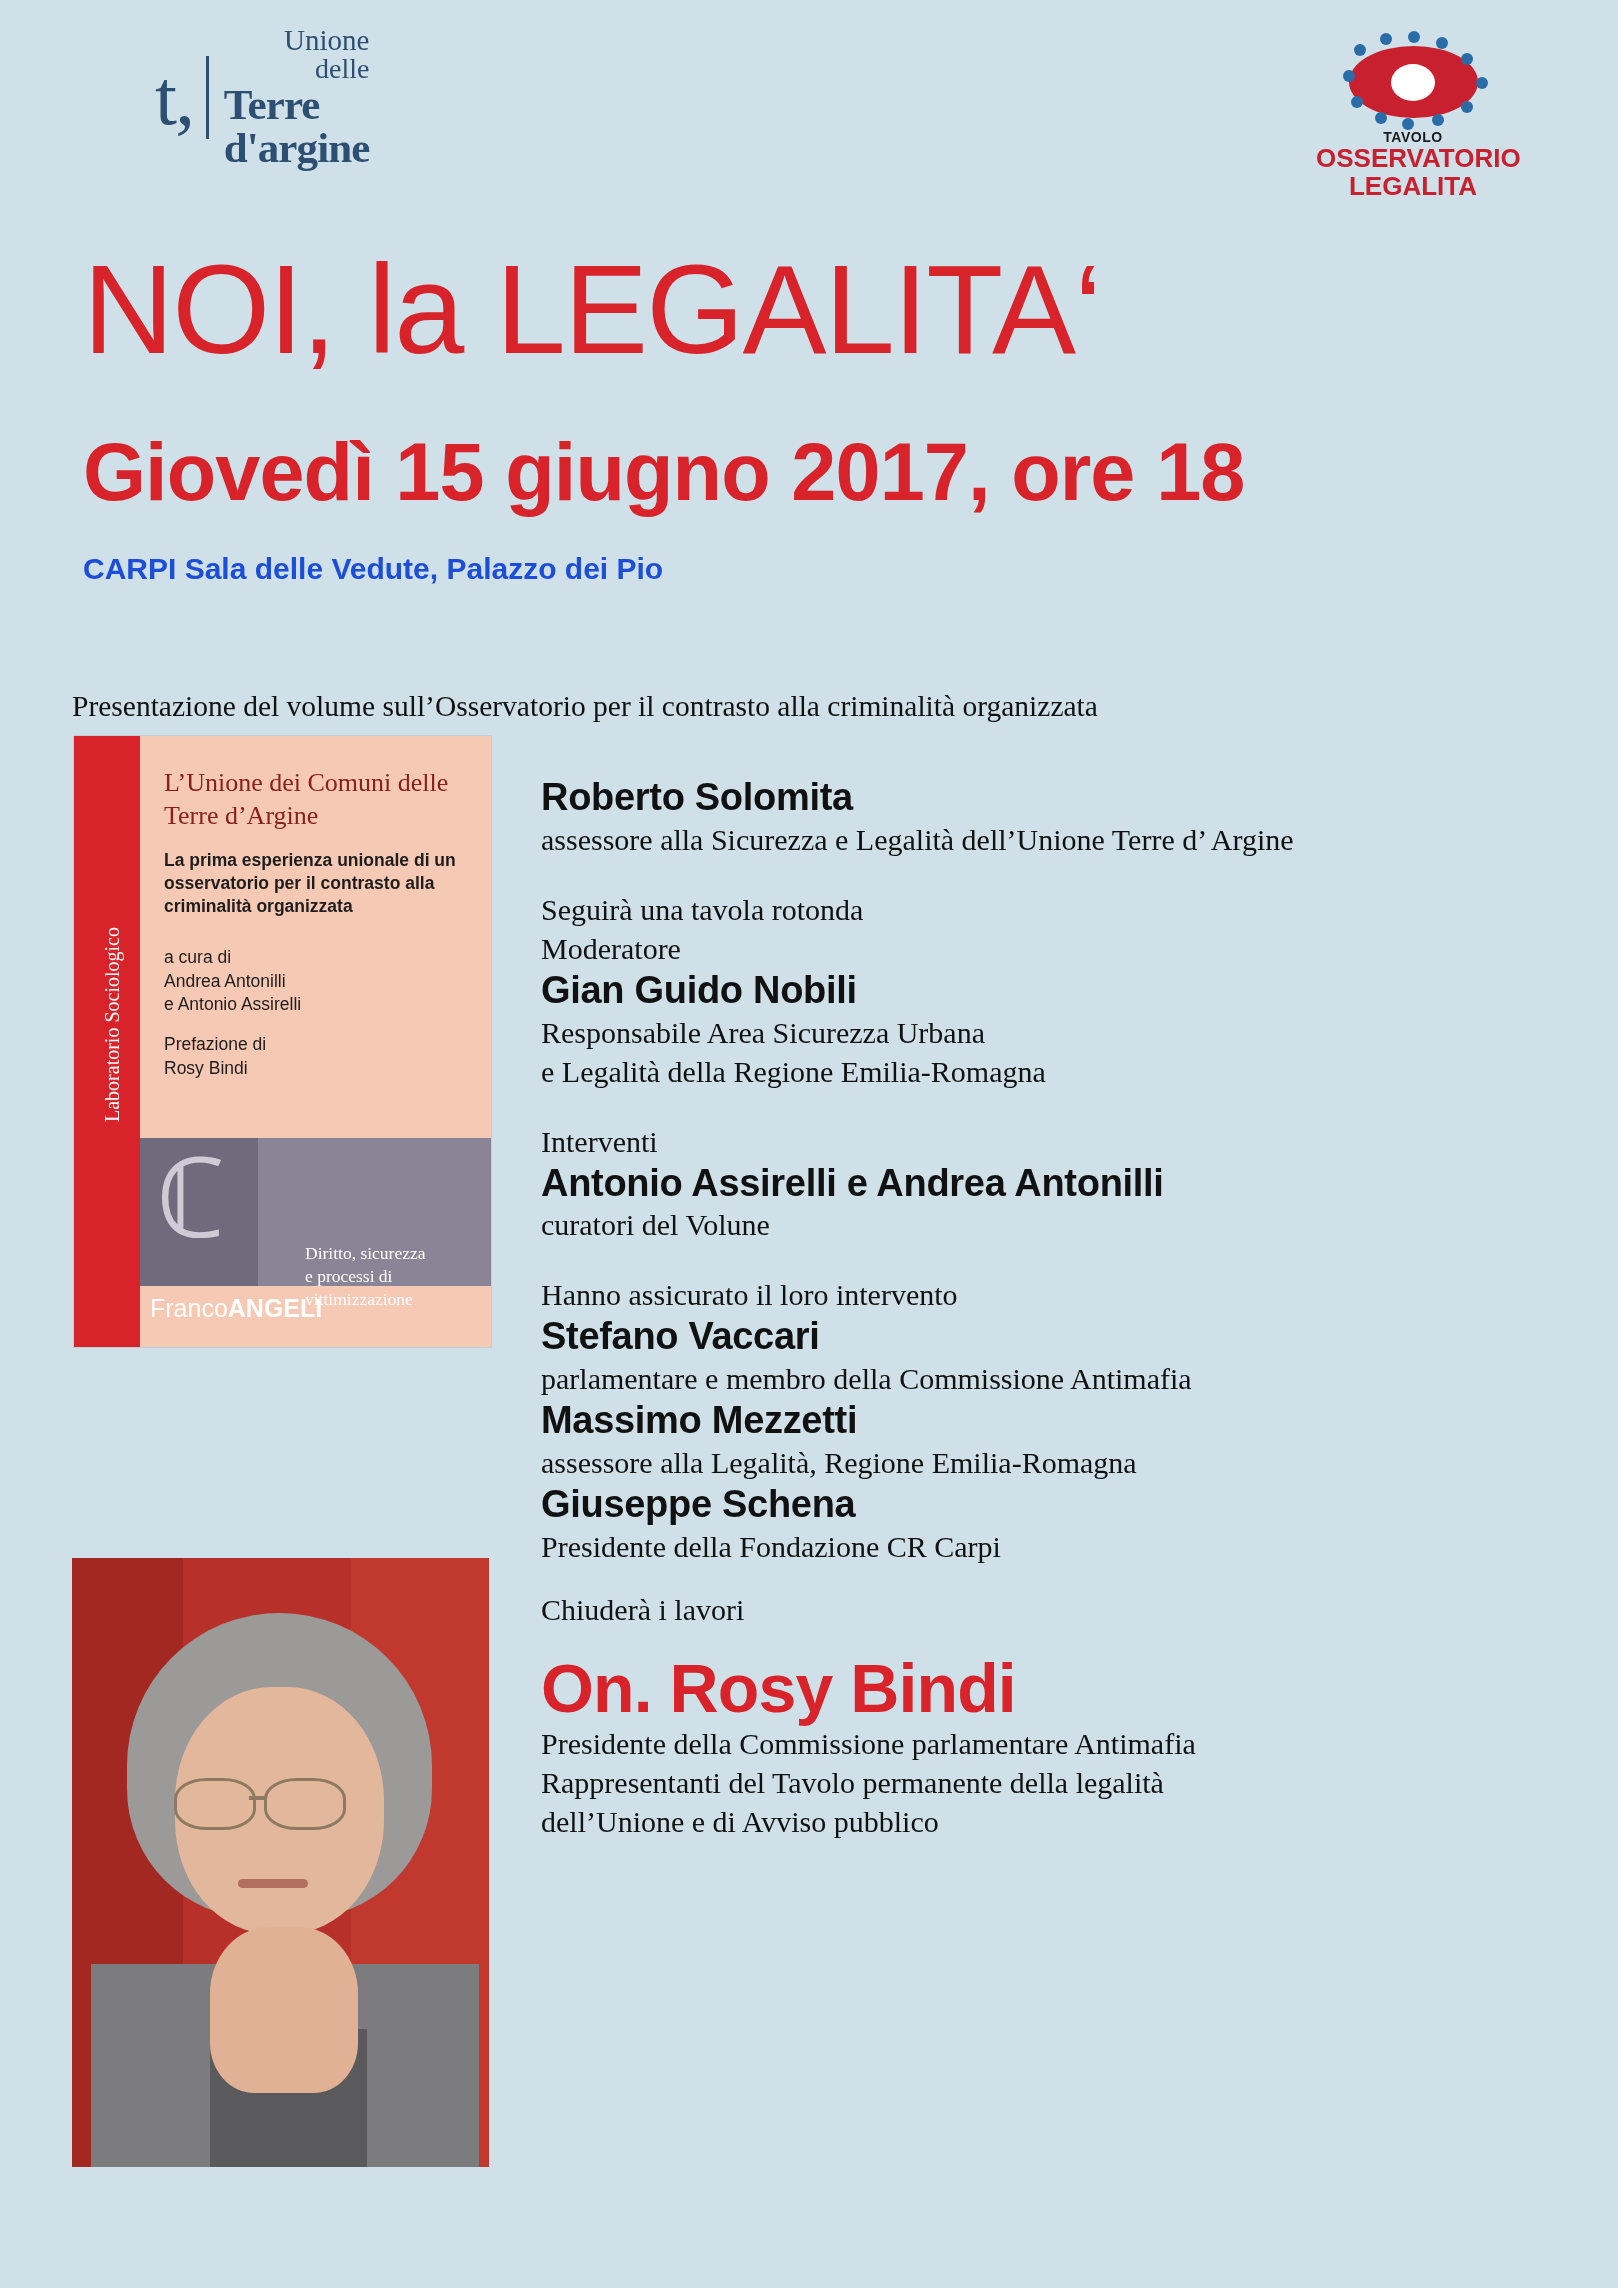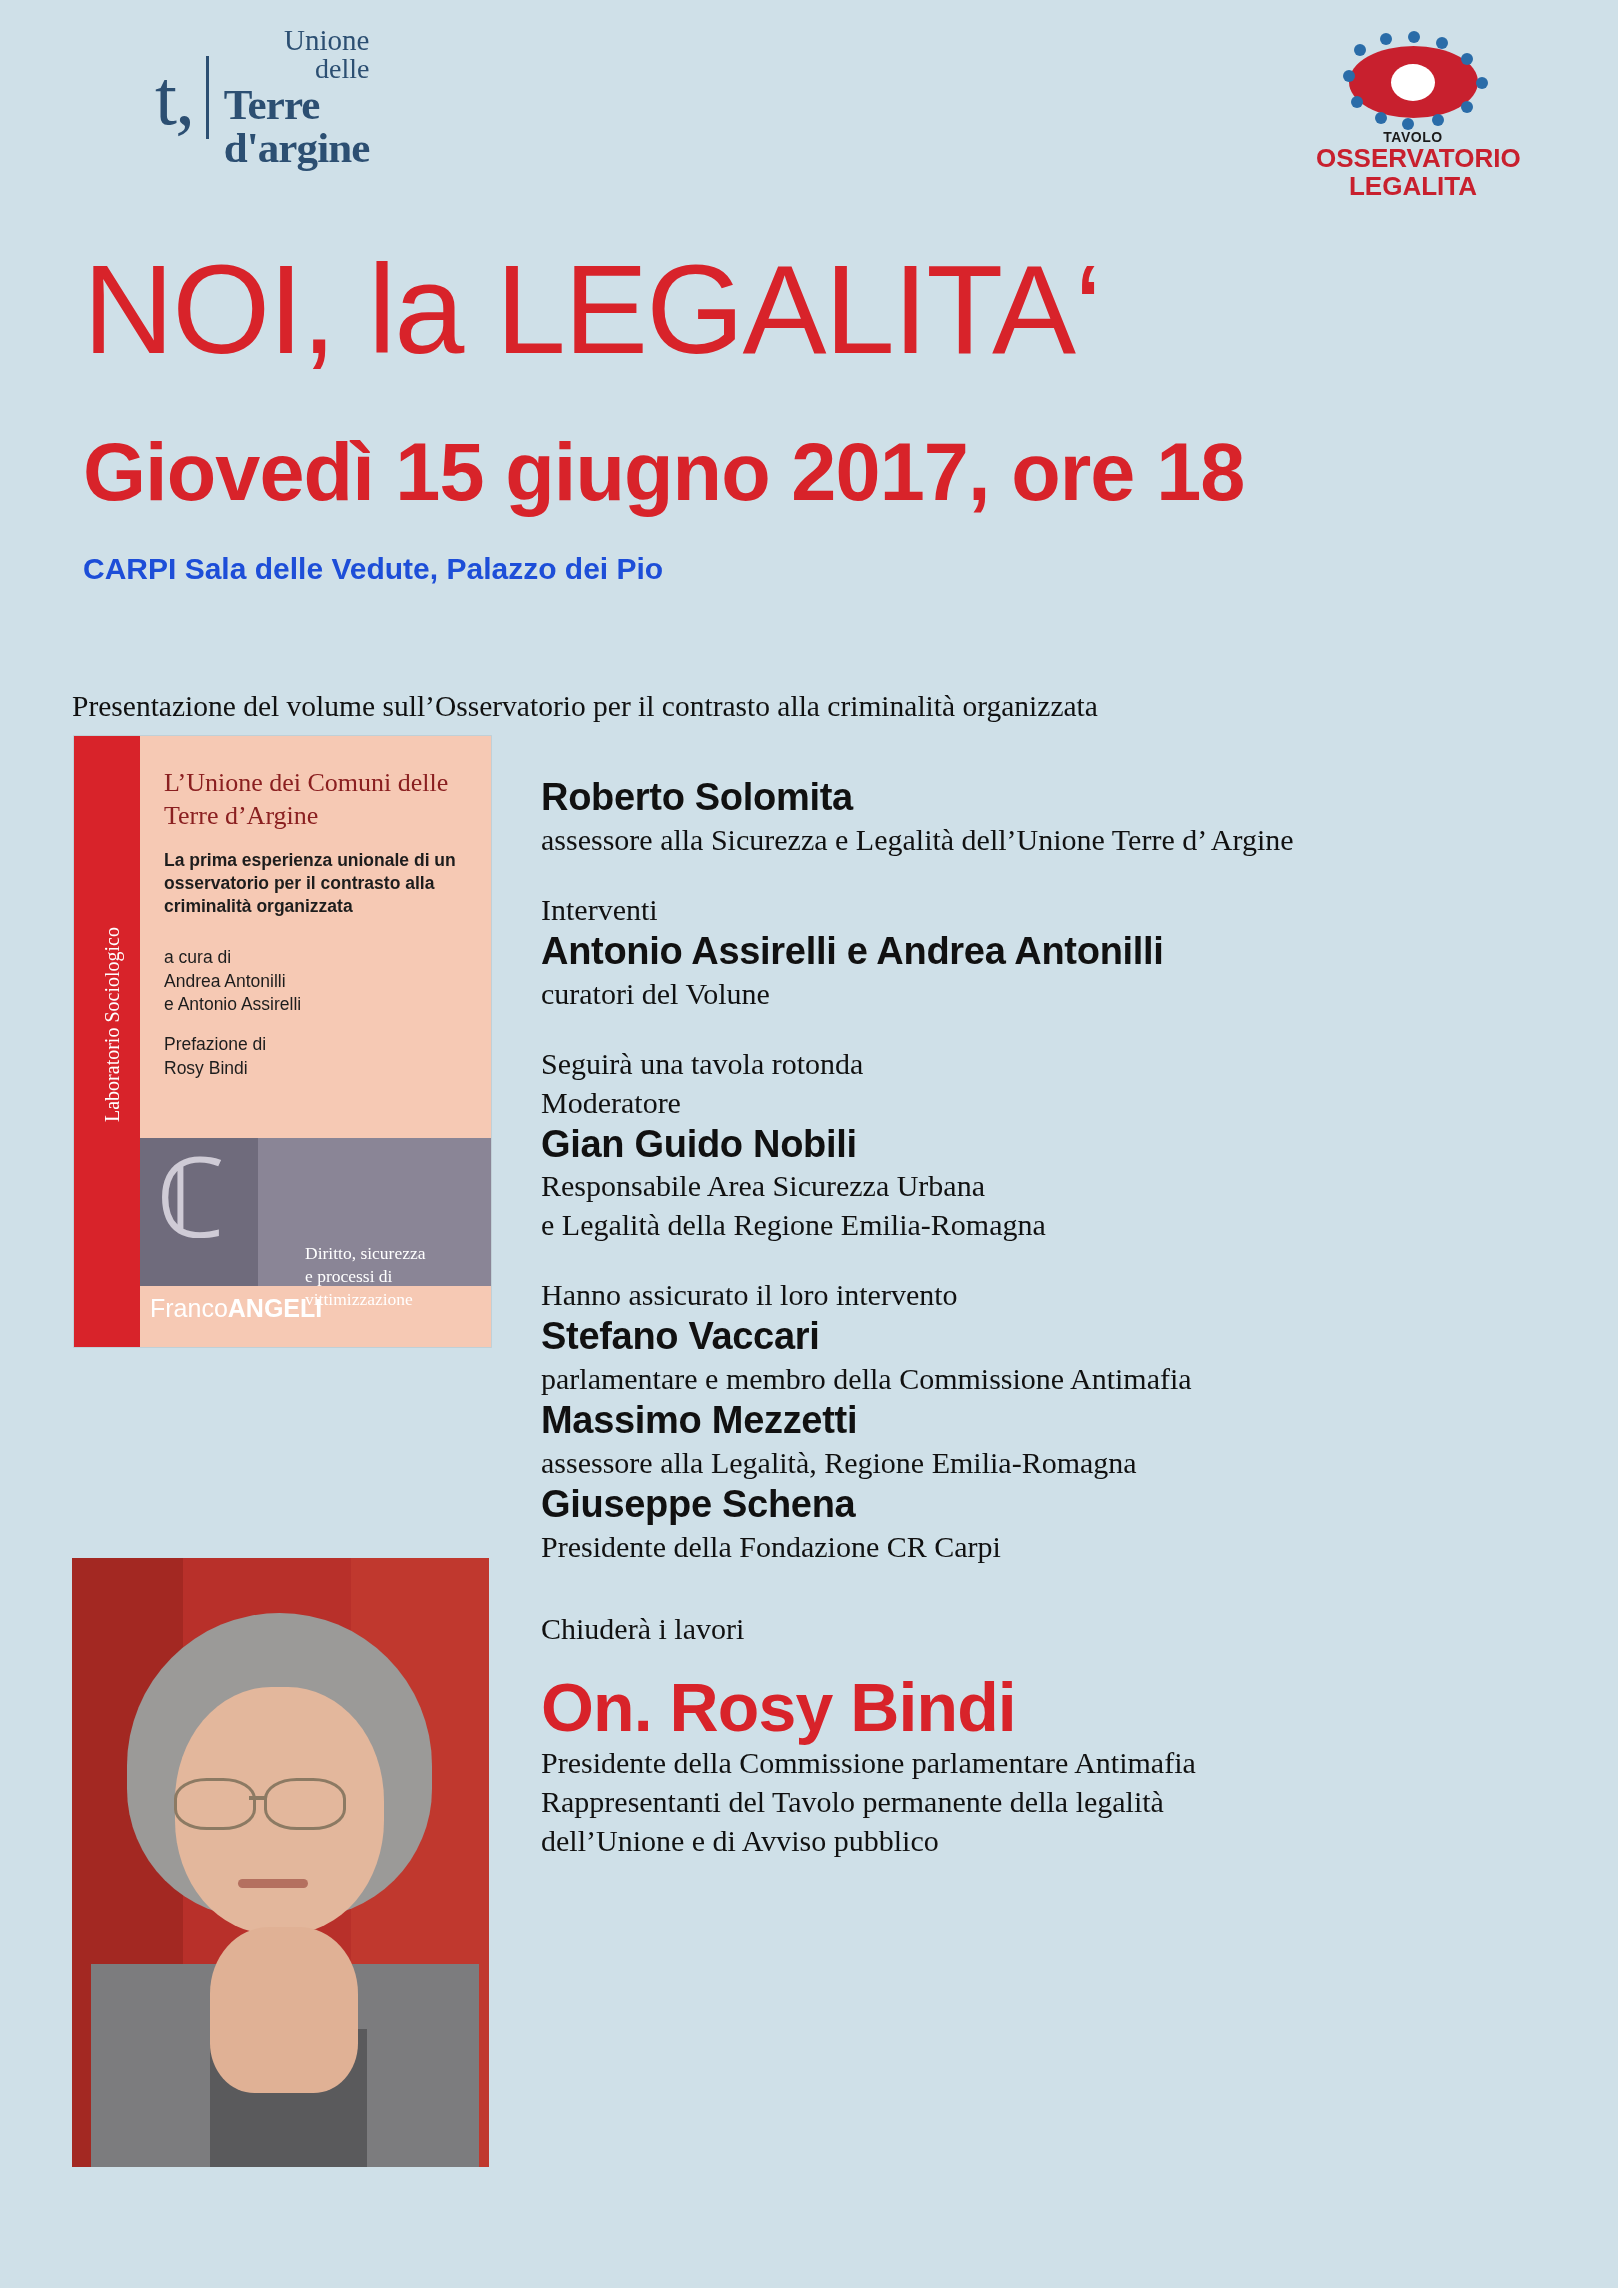--- a/index.html
+++ b/index.html
@@ -466,34 +466,34 @@
   </div>
 
   <div class="program">
 
     <div class="blk">
       <div class="nm">Roberto Solomita</div>
       <div class="rl" style="white-space:pre-line;">assessore alla Sicurezza e Legalità dell’Unione Terre d’ Argine</div>
     </div>
 
     <div class="blk">
-      <div class="lbl" style="white-space:pre-line;">Interventi</div>
-      <div class="nm">Antonio Assirelli e Andrea Antonilli</div>
-      <div class="rl" style="white-space:pre-line;">curatori del Volune</div>
-    </div>
-
-    <div class="blk">
       <div class="lbl" style="white-space:pre-line;">Seguirà una tavola rotonda
 Moderatore</div>
       <div class="nm">Gian Guido Nobili</div>
       <div class="rl" style="white-space:pre-line;">Responsabile Area Sicurezza Urbana
 e Legalità della Regione Emilia-Romagna</div>
     </div>
 
-    <div class="blk" style="margin-bottom:43px;">
+    <div class="blk">
+      <div class="lbl" style="white-space:pre-line;">Interventi</div>
+      <div class="nm">Antonio Assirelli e Andrea Antonilli</div>
+      <div class="rl" style="white-space:pre-line;">curatori del Volune</div>
+    </div>
+
+    <div class="blk" style="margin-bottom:24px;">
       <div class="lbl">Hanno assicurato il loro intervento</div>
       <div class="nm">Stefano Vaccari</div>
       <div class="rl">parlamentare e membro della Commissione Antimafia</div>
       <div class="nm">Massimo Mezzetti</div>
       <div class="rl">assessore alla Legalità, Regione Emilia-Romagna</div>
       <div class="nm">Giuseppe Schena</div>
       <div class="rl">Presidente della Fondazione CR Carpi</div>
     </div>
 
     <div class="blk" style="margin-bottom:0;">

